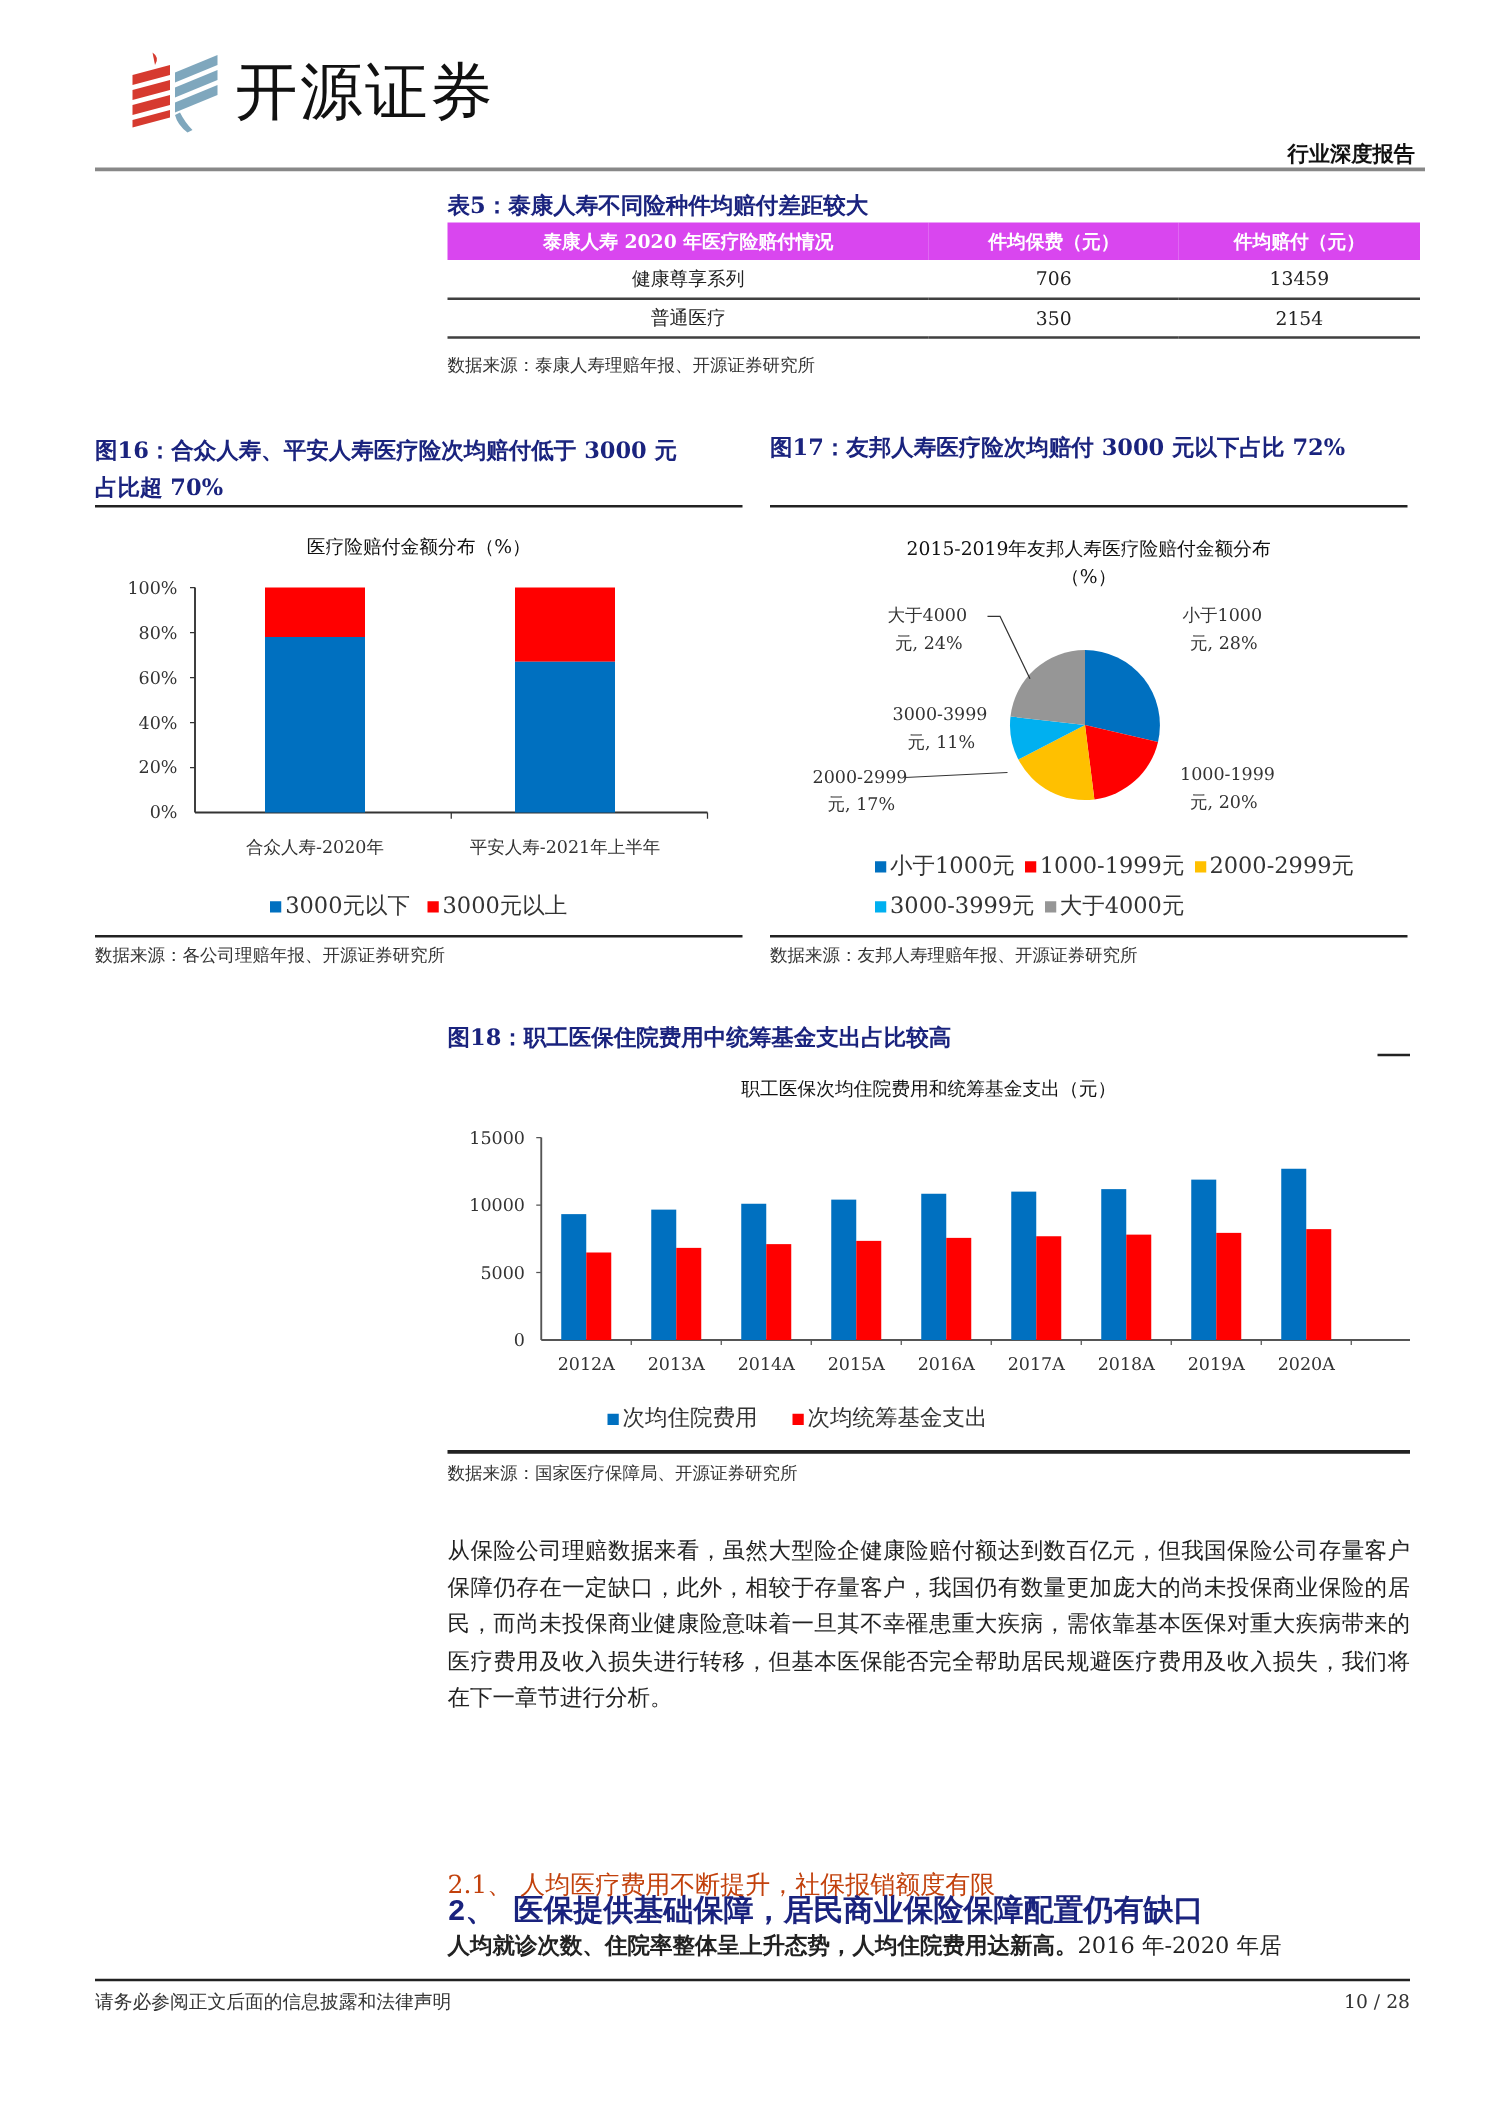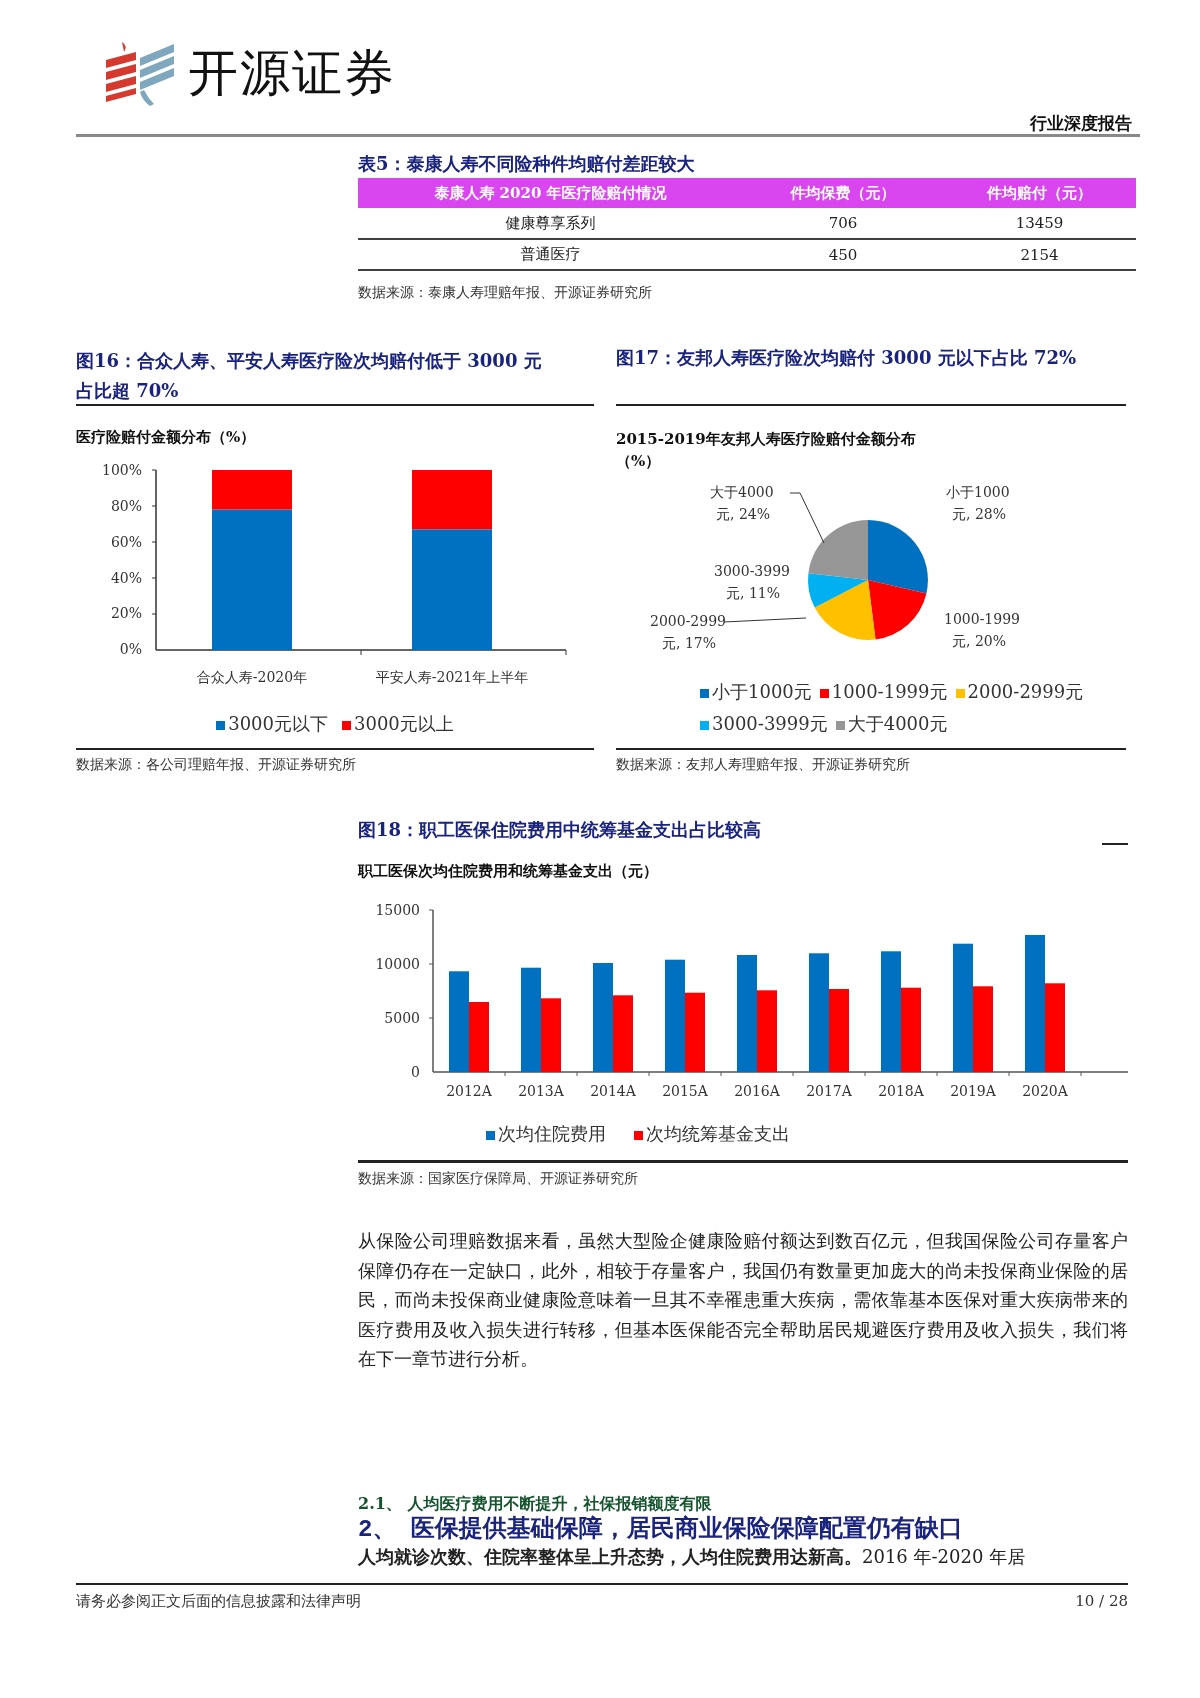--- a/index.html
+++ b/index.html
@@ -9,26 +9,26 @@
   .logo-mark { width: 80px; height: 70px; }
   .logo-text { font-family: "DejaVu Sans", sans-serif; font-weight: normal; font-size: 50px; color: #111; letter-spacing: 2px; margin-left: 8px; }
   .report-type { right: 68px; top: 112px; font-size: 17px; font-weight: bold; color: #111; }
   .header-rule { left: 76px; right: 60px; top: 134px; height: 3px; background: #888; }
   .caption { color: #1a237e; font-weight: bold; font-size: 18px; }
   .rule { height: 2px; background: #222; }
   .source { font-size: 14px; color: #333; }
   table.t5 { border-collapse: collapse; width: 778px; font-size: 15px; }
   table.t5 th { background: #d946ef; color: #fff; height: 30px; font-weight: bold; font-size: 15px; }
   table.t5 td { text-align: center; height: 31px; border-bottom: 2px solid #404040; }
-  .chart-title { font-weight: bold; font-size: 15px; text-align: left; color: #111; }
+  .chart-title { font-weight: normal; font-size: 15px; text-align: center; color: #111; }
   .legend { font-size: 18px; color: #333; display: flex; gap: 14px; justify-content: center; align-items: center; }
   .sw { display: inline-block; width: 9px; height: 9px; margin-right: 3px; }
   .body-text { font-size: 18px; line-height: 29.5px; color: #222; text-align: justify; }
   .h1 { color: #1a237e; font-weight: bold; font-size: 24px; }
-  .h2 { color: #14532d; font-weight: bold; font-size: 16px; }
+  .h2 { color: #c2410c; font-weight: normal; font-size: 20px; }
   .footer-text { font-size: 15px; color: #333; }
 </style>
 </head>
 <body>
 
 <div class="abs logo">
   <svg class="logo-mark" viewBox="0 0 80 70">
     <g fill="#d63a2f">
       <path d="M22 4 q6 4 2 10 z"></path>
       <polygon points="6,22 36,14 36,22 6,30"></polygon>
@@ -58,21 +58,21 @@
     </tr>
   </thead>
   <tbody>
     <tr>
       <td>健康尊享系列</td>
       <td>706</td>
       <td>13459</td>
     </tr>
     <tr>
       <td>普通医疗</td>
-      <td>450</td>
+      <td>350</td>
       <td>2154</td>
     </tr>
   </tbody>
 </table>
 <div class="abs source" style="left:358px; top:284px;">数据来源：泰康人寿理赔年报、开源证券研究所</div>
 
 <div class="abs caption" style="left:76px; top:346px; width:520px; line-height:30px;">
   <div>图16：合众人寿、平安人寿医疗险次均赔付低于 3000 元</div>
   <div>占比超 70%</div>
 </div>

